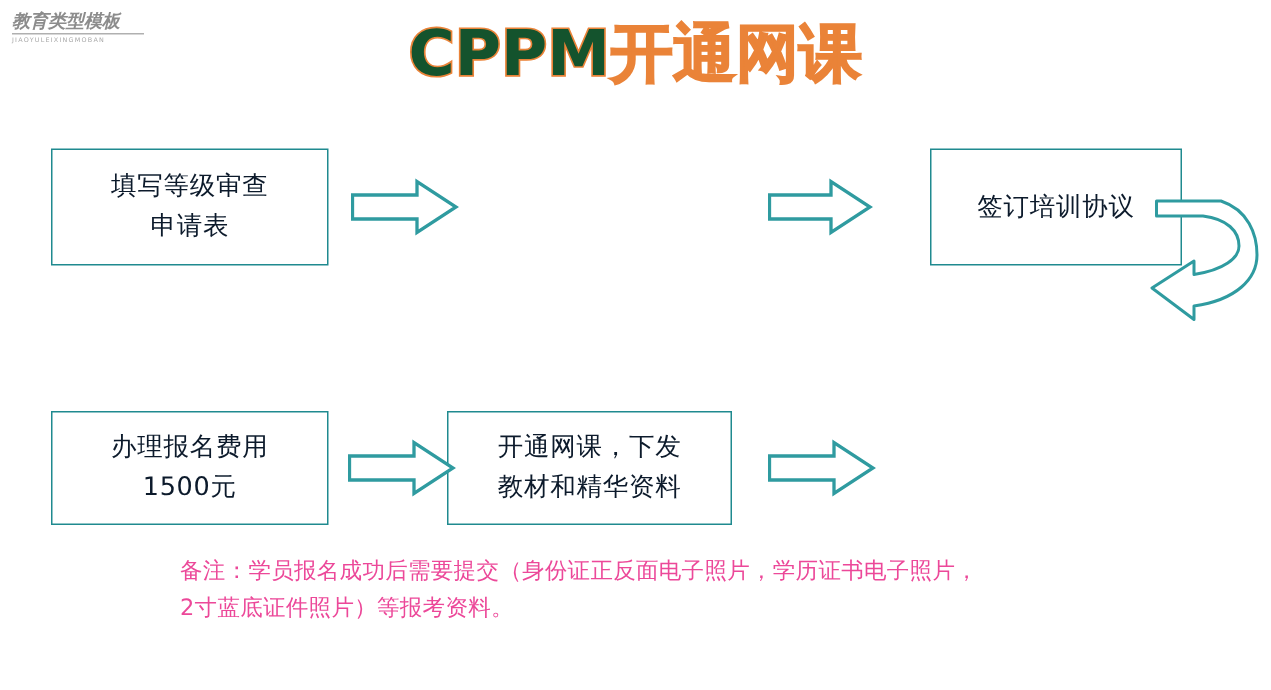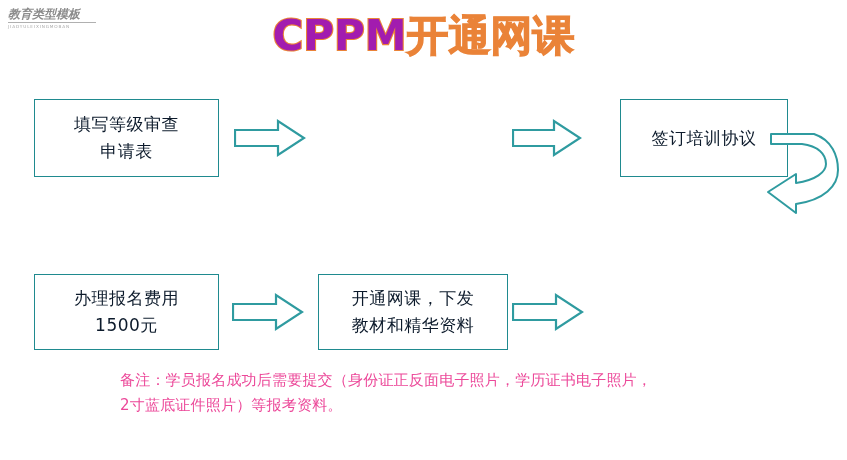--- a/index.html
+++ b/index.html
@@ -63,21 +63,21 @@
     width: 847px;
     text-align: center;
     font-family: "DejaVu Sans", sans-serif;
     font-size: 42px;
     font-weight: bold;
     line-height: 56px;
     white-space: nowrap;
     user-select: none;
   }
   #title .t-latin {
-    color: #a21caf;
+    color: #14532d;
     -webkit-text-stroke: 2.2px #ea8338;
     paint-order: stroke fill;
     letter-spacing: 0px;
   }
   #title .t-cn {
     color: #ea8338;
     -webkit-text-stroke: 1.2px #ea8338;
     letter-spacing: 0px;
   }
 
@@ -169,21 +169,21 @@
              C 64,26 56,18 40,16
              L 9,16
              Z" fill="#ffffff" stroke="#2f9ba0" stroke-width="2" stroke-linejoin="round"></path>
   </svg>
 
   <div class="flow-box" style="left:34px; top:274px; width:185px; height:76px;">
     <div class="box-text">办理报名费用
 1500元</div>
   </div>
 
-  <div class="flow-box" style="left:318px; top:274px; width:190px; height:76px;">
+  <div class="flow-box" style="left:298px; top:274px; width:190px; height:76px;">
     <div class="box-text">开通网课，下发
 教材和精华资料</div>
   </div>
 
 
   <svg class="arrow-right" style="left:232px; top:292px;" width="72" height="40" viewBox="0 0 72 40">
     <polygon points="1,12 44,12 44,3 70,20 44,37 44,28 1,28" fill="#ffffff" stroke="#2f9ba0" stroke-width="2.2" stroke-linejoin="miter"></polygon>
   </svg>
 
   <svg class="arrow-right" style="left:512px; top:292px;" width="72" height="40" viewBox="0 0 72 40">

